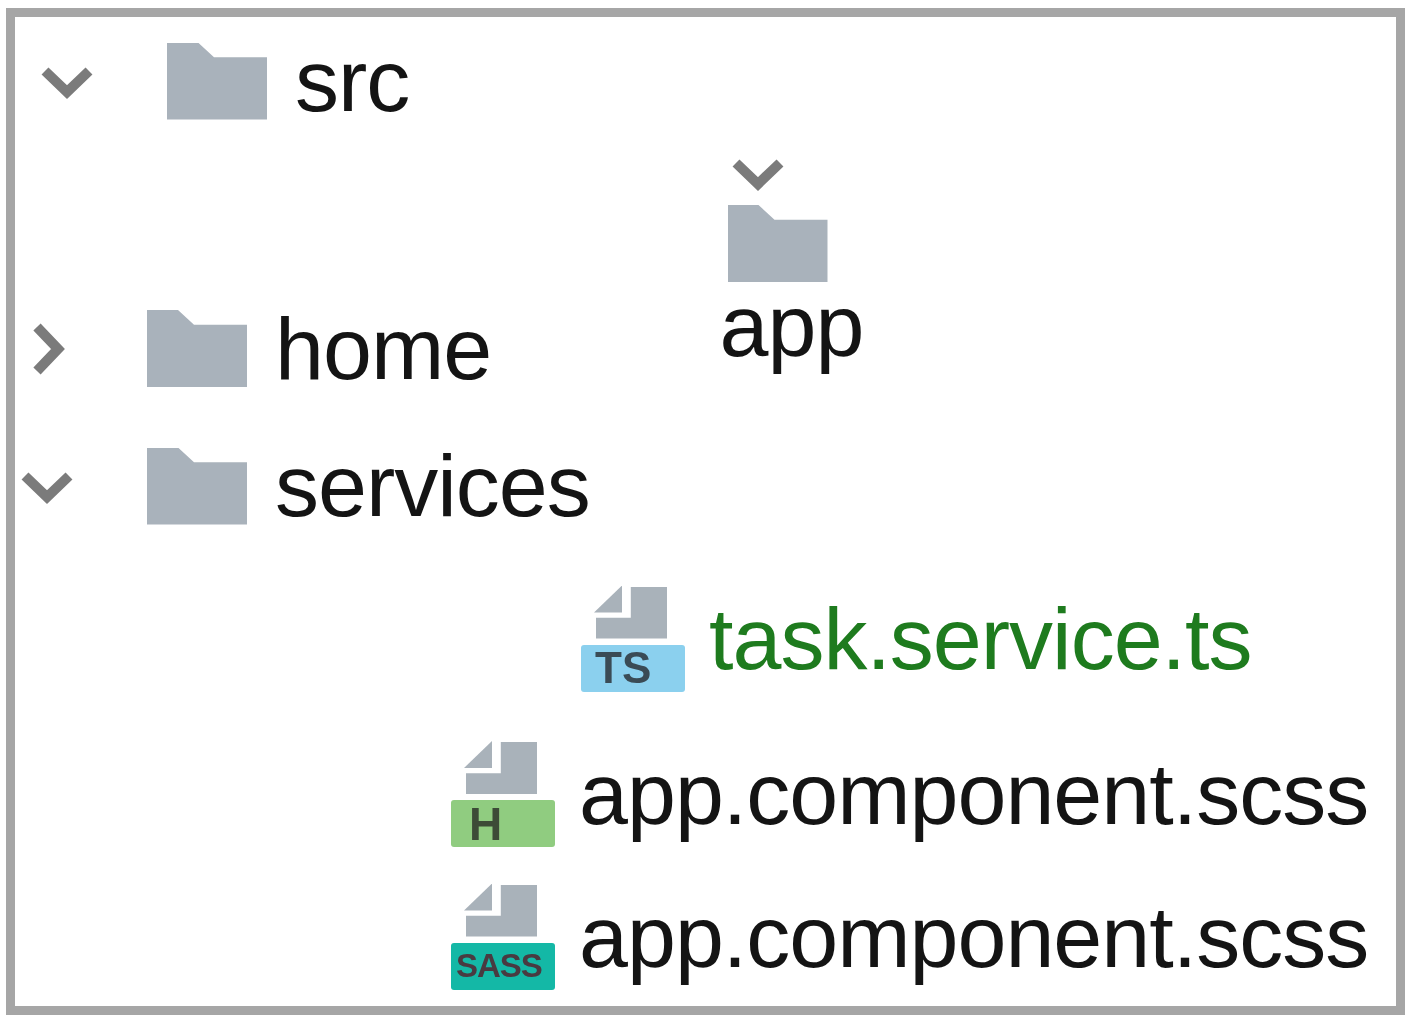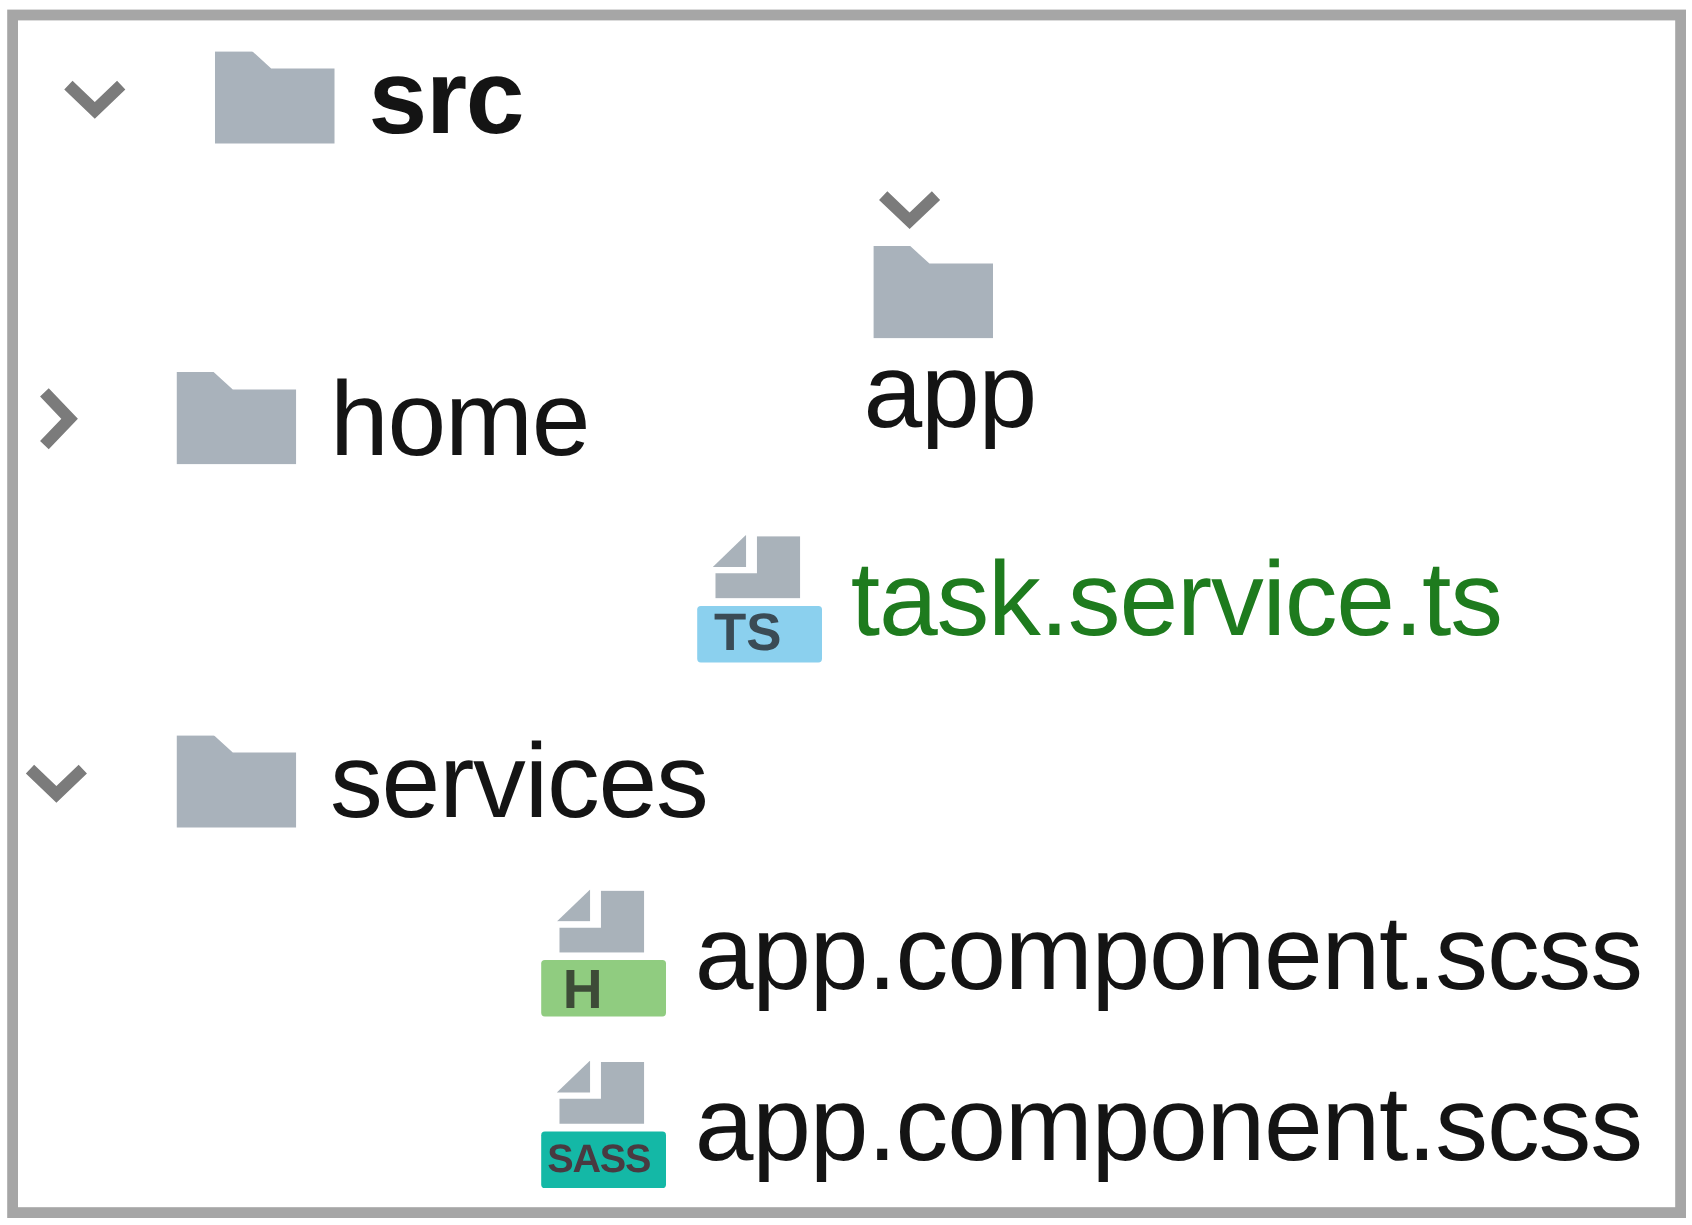--- a/index.html
+++ b/index.html
@@ -27,21 +27,21 @@
     box-sizing: border-box;
   }
   .r1 { height: 120px; }
   .r2 { height: 140px; }
   .r3 { height: 135px; }
   .r4 { height: 140px; }
   .r5 { height: 165px; }
   .r6 { height: 146px; }
   .r7 { height: 139px; }
 
-  .indent-0 { padding-left: 32px; font-weight: bold;  }
+  .indent-0 { padding-left: 20px;  }
   .indent-1 { padding-left: 172px; flex-direction: column; }
   .indent-2 { }
   .findent-2 { padding-left: 436px; }
   .findent-3 { padding-left: 566px; }
 
   .chevron {
     width: 64px;
     height: 64px;
     flex: none;
     margin-right: 68px;
@@ -132,37 +132,37 @@
   <div class="row r3 indent-2">
     <span class="chevron">
       <svg width="64" height="64" viewBox="0 0 64 64">
           <polyline points="22,10 43,32 22,54" fill="none" stroke="#7b7b7b" stroke-width="10" stroke-linecap="butt" stroke-linejoin="miter"></polyline>
         </svg>
     </span>
     <span class="folder"></span>
     <span class="label">home</span>
   </div>
 
-  <div class="row r5 findent-3">
-    <span class="fileicon">
-      <span class="fold"></span>
-      <span class="page"></span>
-      <span class="badge badge-ts">TS</span>
-    </span>
-    <span class="label added">task.service.ts</span>
-  </div>
-
   <div class="row r4 indent-2">
     <span class="chevron">
       <svg width="64" height="64" viewBox="0 0 64 64">
           <polyline points="10,22 32,43 54,22" fill="none" stroke="#7b7b7b" stroke-width="10" stroke-linecap="butt" stroke-linejoin="miter"></polyline>
         </svg>
     </span>
     <span class="folder"></span>
     <span class="label">services</span>
+  </div>
+
+  <div class="row r5 findent-3">
+    <span class="fileicon">
+      <span class="fold"></span>
+      <span class="page"></span>
+      <span class="badge badge-ts">TS</span>
+    </span>
+    <span class="label added">task.service.ts</span>
   </div>
 
   <div class="row r6 findent-2">
     <span class="fileicon">
       <span class="fold"></span>
       <span class="page"></span>
       <span class="badge badge-html">H</span>
     </span>
     <span class="label">app.component.scss</span>
   </div>

